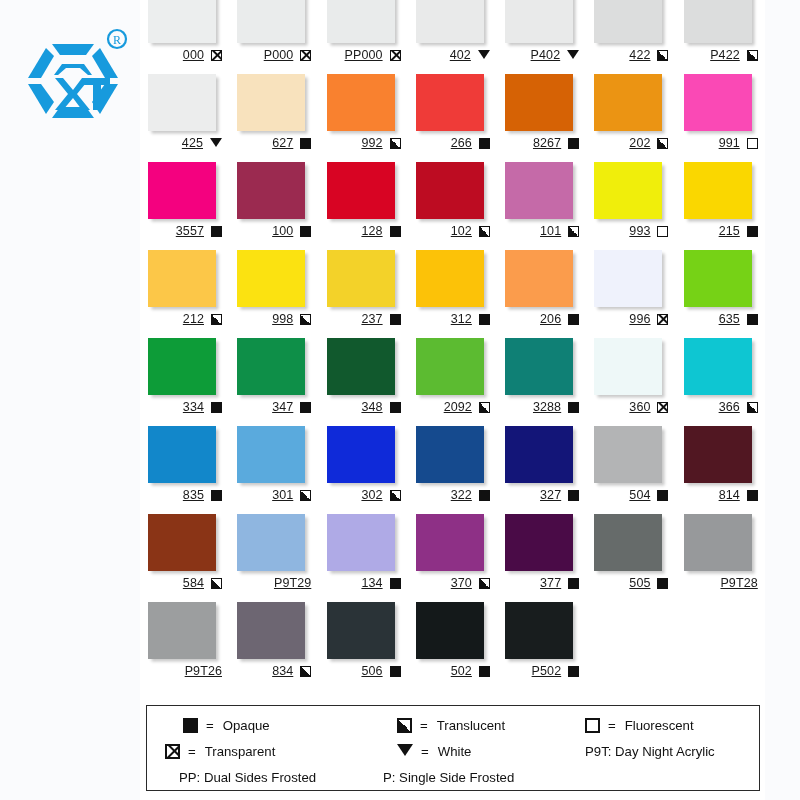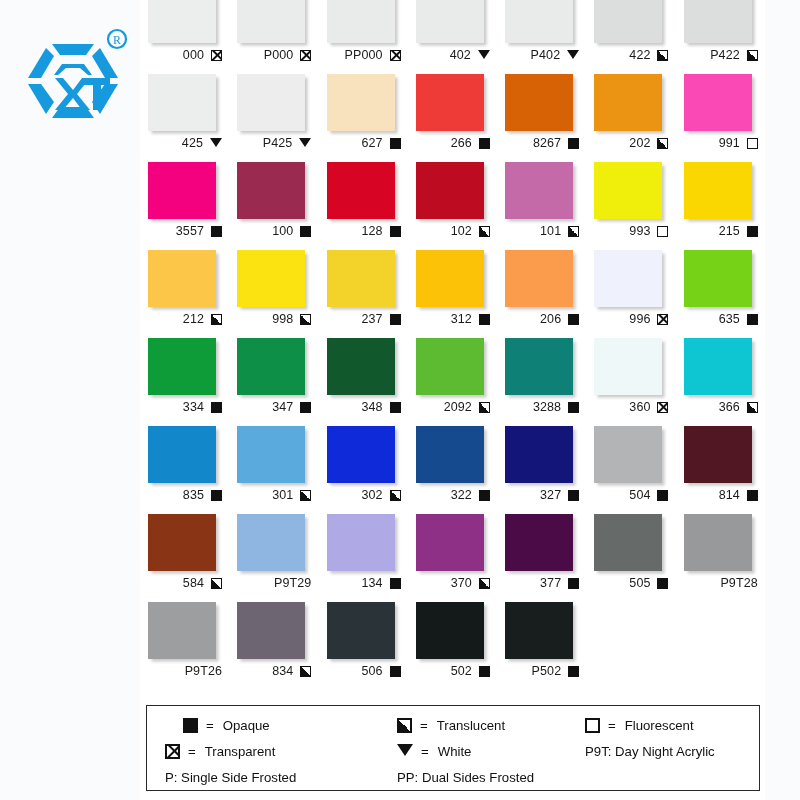--- a/index.html
+++ b/index.html
@@ -49,20 +49,21 @@
     background-image:radial-gradient(circle at 42% 46%, rgba(255,255,255,0.95) 0%, rgba(255,255,255,0.0) 62%);
   }
   .label-row {
     position:absolute; left:4px; top:59px;
     width:78px; height:20px;
     display:flex; align-items:center; justify-content:flex-end;
     gap:7px;
     font-size:12.5px;
     color:#1b1b1b;
     letter-spacing:0.1px;
+    text-decoration:underline;
   }
   .label-row .code { white-space:nowrap; }
 
   
   .fi { display:inline-block; width:11px; height:11px; flex:0 0 auto; position:relative; }
   .fi-opaque { background:#111; }
   .fi-fluor  { background:#fff; border:1.8px solid #111; }
   .fi-transl {
     background:#fff; border:1.6px solid #111;
     background-image:linear-gradient(to bottom left, #fff 0 50%, #111 50% 100%);
@@ -211,31 +212,31 @@
       </div>
     </div>
     <div class="swatch-cell">
       <div class="chip" style="background: rgb(236, 237, 237);"></div>
       <div class="label-row">
         <span class="code">425</span>
         <span class="fi fi-white"></span>
       </div>
     </div>
     <div class="swatch-cell">
-      <div class="chip" style="background: rgb(237, 237, 237);"></div>
-      <div class="label-row">
-        <span class="code">P425</span>
-        <span class="fi fi-white"></span>
-      </div>
-    </div>
-    <div class="swatch-cell">
       <div class="chip" style="background: rgb(248, 226, 189);"></div>
       <div class="label-row">
         <span class="code">627</span>
         <span class="fi fi-opaque"></span>
+      </div>
+    </div>
+    <div class="swatch-cell">
+      <div class="chip" style="background: rgb(249, 129, 47);"></div>
+      <div class="label-row">
+        <span class="code">992</span>
+        <span class="fi fi-transl"></span>
       </div>
     </div>
     <div class="swatch-cell">
       <div class="chip" style="background: rgb(239, 59, 56);"></div>
       <div class="label-row">
         <span class="code">266</span>
         <span class="fi fi-opaque"></span>
       </div>
     </div>
     <div class="swatch-cell">
@@ -564,22 +565,22 @@
     </div>
     <div class="lg-item lg-pad-b">
       <span class="lg-icon lg-white"></span>
       <span class="eq">=</span>
       <span class="lg-text">White</span>
     </div>
     <div class="lg-item">
       <span class="lg-text">P9T: Day Night Acrylic</span>
     </div>
 
+    <div class="lg-item lg-pad-b">
+      <span class="lg-text">PP: Dual Sides Frosted</span>
+    </div>
     <div class="lg-item">
       <span class="lg-text">P: Single Side Frosted</span>
     </div>
-    <div class="lg-item lg-pad-b">
-      <span class="lg-text">PP: Dual Sides Frosted</span>
-    </div>
     <div></div>
 
   </div>
 </div>
 
 </body></html>

